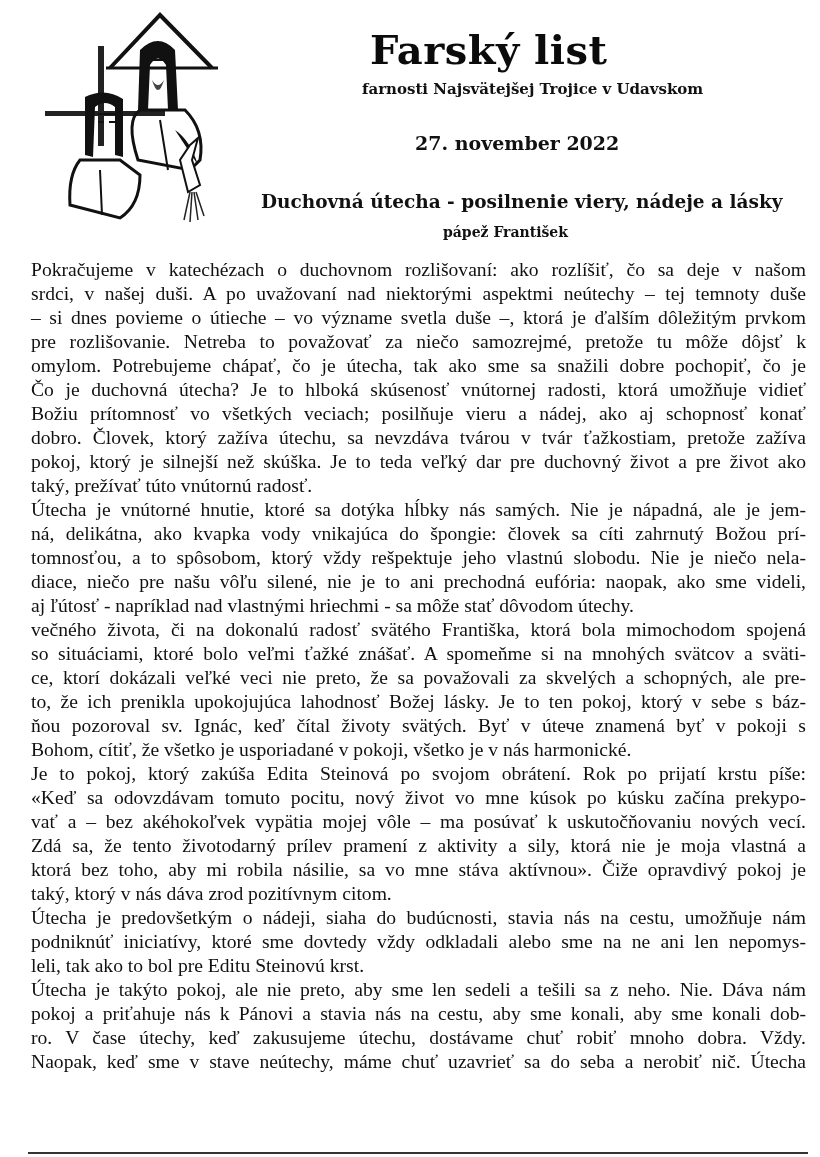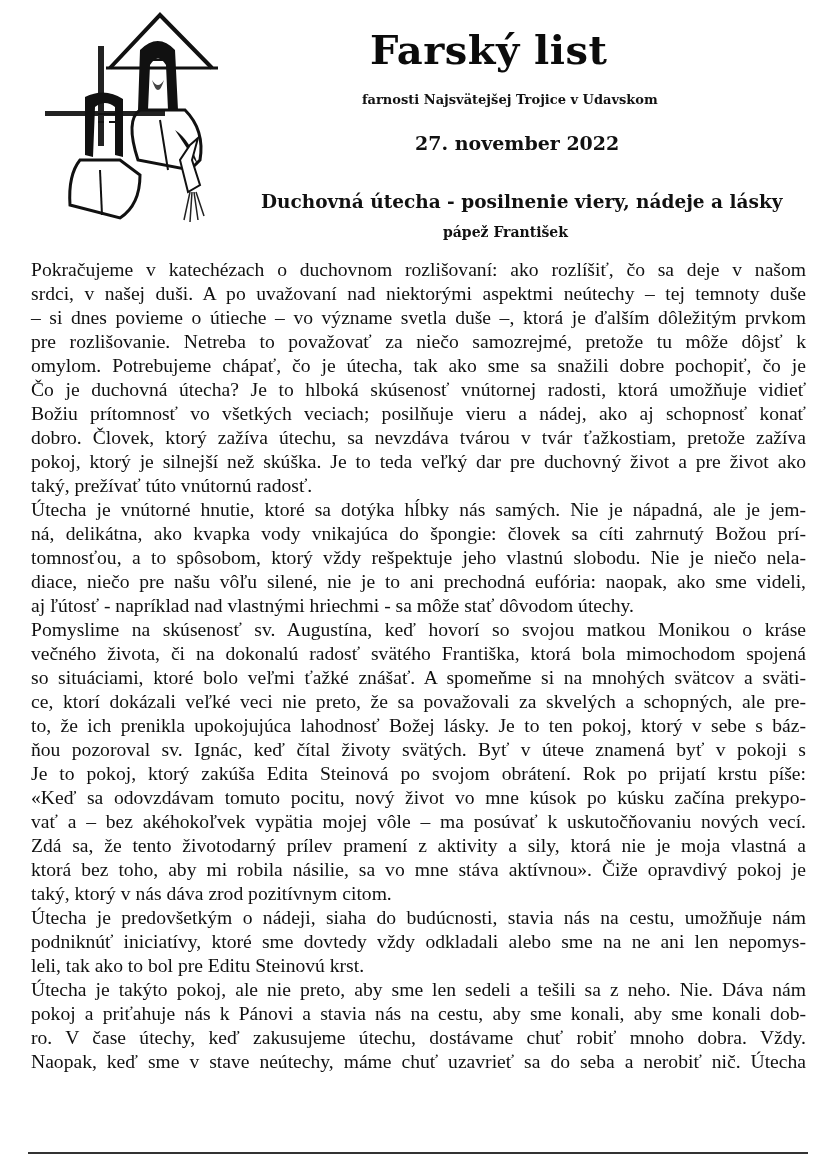--- a/index.html
+++ b/index.html
@@ -9,22 +9,22 @@
     font-family: "Liberation Serif", "DejaVu Serif", serif;
   }
   .logo { position: absolute; left: 40px; top: 10px; width: 180px; height: 215px; }
   .masthead { position: absolute; left: 0; top: 0; width: 820px; }
   .title {
     position: absolute; left: 370px; top: 30px; width: 380px; text-align: left;
     font-family: "DejaVu Serif", serif; font-weight: bold; font-size: 40px;
     letter-spacing: 0.5px; line-height: 1; color: #0b0b0b;
   }
   .subtitle {
-    position: absolute; left: 362px; top: 92px; width: 400px;
-    font-family: "DejaVu Serif", serif; font-weight: bold; font-size: 13px; color: #111;
+    position: absolute; left: 362px; top: 80px; width: 400px;
+    font-family: "DejaVu Serif", serif; font-weight: bold; font-size: 15px; color: #111;
     white-space: nowrap;
   }
   .date {
     position: absolute; left: 415px; top: 132px; width: 260px;
     font-family: "DejaVu Serif", serif; font-weight: bold; font-size: 19px; white-space: nowrap;
   }
   .headline {
     position: absolute; left: 233px; top: 191px; width: 580px;
     font-family: "DejaVu Serif", serif; font-weight: bold; font-size: 18.5px; white-space: nowrap; margin-left: 28px;
   }
@@ -99,26 +99,26 @@
 
   <div>
     <span class="line">Útecha je vnútorné hnutie, ktoré sa dotýka hĺbky nás samých. Nie je nápadná, ale je jem-</span>
     <span class="line">ná, delikátna, ako kvapka vody vnikajúca do špongie: človek sa cíti zahrnutý Božou prí-</span>
     <span class="line">tomnosťou, a to spôsobom, ktorý vždy rešpektuje jeho vlastnú slobodu. Nie je niečo nela-</span>
     <span class="line">diace, niečo pre našu vôľu silené, nie je to ani prechodná eufória: naopak, ako sme videli,</span>
     <span class="line last">aj ľútosť - napríklad nad vlastnými hriechmi - sa môže stať dôvodom útechy.</span>
   </div>
 
   <div>
-    <span class="line">Pomyslime na skúsenosť sv. Augustína, keď hovorí so svojou matkou Monikou o kráse</span>
     <span class="line">večného života, či na dokonalú radosť svätého Františka, ktorá bola mimochodom spojená</span>
     <span class="line">so situáciami, ktoré bolo veľmi ťažké znášať. A spomeňme si na mnohých svätcov a sväti-</span>
     <span class="line">ce, ktorí dokázali veľké veci nie preto, že sa považovali za skvelých a schopných, ale pre-</span>
     <span class="line">to, že ich prenikla upokojujúca lahodnosť Božej lásky. Je to ten pokoj, ktorý v sebe s báz-</span>
     <span class="line">ňou pozoroval sv. Ignác, keď čítal životy svätých. Byť v útече znamená byť v pokoji s</span>
+    <span class="line last">Bohom, cítiť, že všetko je usporiadané v pokoji, všetko je v nás harmonické.</span>
   </div>
 
   <div>
     <span class="line">Je to pokoj, ktorý zakúša Edita Steinová po svojom obrátení. Rok po prijatí krstu píše:</span>
     <span class="line">«Keď sa odovzdávam tomuto pocitu, nový život vo mne kúsok po kúsku začína prekypo-</span>
     <span class="line">vať a – bez akéhokoľvek vypätia mojej vôle – ma posúvať k uskutočňovaniu nových vecí.</span>
     <span class="line">Zdá sa, že tento životodarný prílev pramení z aktivity a sily, ktorá nie je moja vlastná a</span>
     <span class="line">ktorá bez toho, aby mi robila násilie, sa vo mne stáva aktívnou». Čiže opravdivý pokoj je</span>
     <span class="line last">taký, ktorý v nás dáva zrod pozitívnym citom.</span>
   </div>

